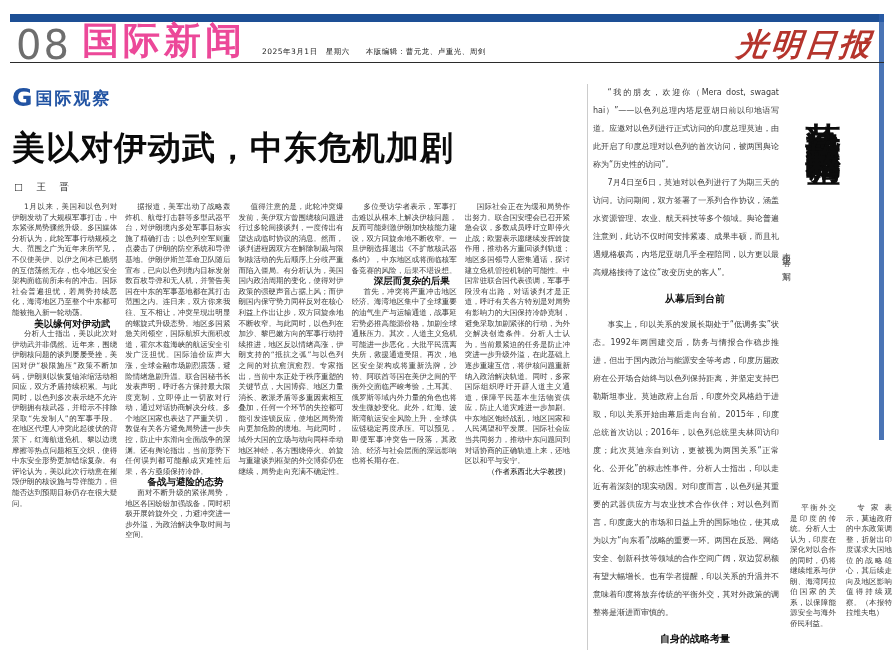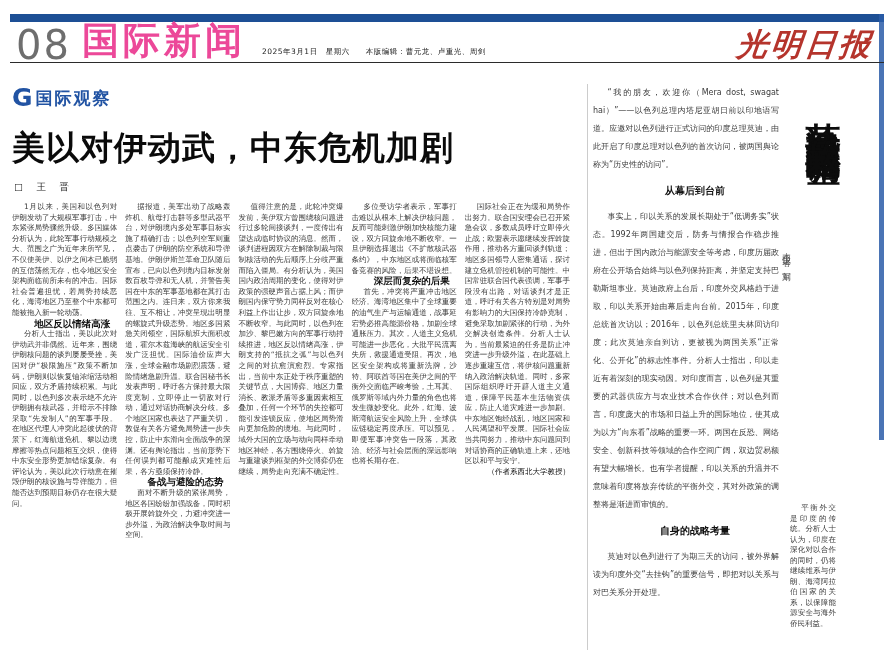--- a/index.html
+++ b/index.html
@@ -56,21 +56,21 @@
 <div class="main">
   <div class="badge">
     <span class="g">G</span>
     <span class="label">国际观察</span>
   </div>
   <div class="headline">美以对伊动武，中东危机加剧</div>
   <div class="byline">□　王　晋</div>
   <div class="cols">
     <div class="col">
       <p>1月以来，美国和以色列对伊朗发动了大规模军事打击，中东紧张局势骤然升级。多国媒体分析认为，此轮军事行动规模之大、范围之广为近年来所罕见，不仅使美伊、以伊之间本已脆弱的互信荡然无存，也令地区安全架构面临前所未有的冲击。国际社会普遍担忧，若局势持续恶化，海湾地区乃至整个中东都可能被拖入新一轮动荡。</p>
-      <p class="subhead">地区反以情绪高涨</p>
+      <p class="subhead">美以缘何对伊动武</p>
       <p>分析人士指出，美以此次对伊动武并非偶然。近年来，围绕伊朗核问题的谈判屡屡受挫，美国对伊“极限施压”政策不断加码，伊朗则以恢复铀浓缩活动相回应，双方矛盾持续积累。与此同时，以色列多次表示绝不允许伊朗拥有核武器，并暗示不排除采取“先发制人”的军事手段。在地区代理人冲突此起彼伏的背景下，红海航道危机、黎以边境摩擦等热点问题相互交织，使得中东安全形势更加错综复杂。有评论认为，美以此次行动意在摧毁伊朗的核设施与导弹能力，但能否达到预期目标仍存在很大疑问。</p>
     </div>
     <div class="col">
       <p>据报道，美军出动了战略轰炸机、航母打击群等多型武器平台，对伊朗境内多处军事目标实施了精确打击；以色列空军则重点袭击了伊朗的防空系统和导弹基地。伊朗伊斯兰革命卫队随后宣布，已向以色列境内目标发射数百枚导弹和无人机，并警告美国在中东的军事基地都在其打击范围之内。连日来，双方你来我往、互不相让，冲突呈现出明显的螺旋式升级态势。地区多国紧急关闭领空，国际航班大面积改道，霍尔木兹海峡的航运安全引发广泛担忧。国际油价应声大涨，全球金融市场剧烈震荡，避险情绪急剧升温。联合国秘书长发表声明，呼吁各方保持最大限度克制，立即停止一切敌对行动，通过对话协商解决分歧。多个地区国家也表达了严重关切，敦促有关各方避免局势进一步失控，防止中东滑向全面战争的深渊。还有舆论指出，当前形势下任何误判都可能酿成灾难性后果，各方亟须保持冷静。</p>
       <p class="subhead">备战与避险的态势</p>
       <p>面对不断升级的紧张局势，地区各国纷纷加强战备，同时积极开展斡旋外交，力避冲突进一步外溢，为政治解决争取时间与空间。</p>
     </div>
     <div class="col">
       <p>值得注意的是，此轮冲突爆发前，美伊双方曾围绕核问题进行过多轮间接谈判，一度传出有望达成临时协议的消息。然而，谈判进程因双方在解除制裁与限制核活动的先后顺序上分歧严重而陷入僵局。有分析认为，美国国内政治周期的变化，使得对伊政策的强硬声音占据上风；而伊朗国内保守势力同样反对在核心利益上作出让步，双方回旋余地不断收窄。与此同时，以色列在加沙、黎巴嫩方向的军事行动持续推进，地区反以情绪高涨，伊朗支持的“抵抗之弧”与以色列之间的对抗愈演愈烈。专家指出，当前中东正处于秩序重塑的关键节点，大国博弈、地区力量消长、教派矛盾等多重因素相互叠加，任何一个环节的失控都可能引发连锁反应，使地区局势滑向更加危险的境地。与此同时，域外大国的立场与动向同样牵动地区神经，各方围绕停火、斡旋与重建谈判框架的外交博弈仍在继续，局势走向充满不确定性。</p>
     </div>
@@ -83,26 +83,30 @@
       <p>国际社会正在为缓和局势作出努力。联合国安理会已召开紧急会议，多数成员呼吁立即停火止战；欧盟表示愿继续发挥斡旋作用，推动各方重回谈判轨道；地区多国领导人密集通话，探讨建立危机管控机制的可能性。中国常驻联合国代表强调，军事手段没有出路，对话谈判才是正道，呼吁有关各方特别是对局势有影响力的大国保持冷静克制，避免采取加剧紧张的行动，为外交解决创造条件。分析人士认为，当前最紧迫的任务是防止冲突进一步升级外溢，在此基础上逐步重建互信，将伊核问题重新纳入政治解决轨道。同时，多家国际组织呼吁开辟人道主义通道，保障平民基本生活物资供应，防止人道灾难进一步加剧。中东地区饱经战乱，地区国家和人民渴望和平发展。国际社会应当共同努力，推动中东问题回到对话协商的正确轨道上来，还地区以和平与安宁。</p>
       <p class="endnote">（作者系西北大学教授）</p>
     </div>
   </div>
 </div>
 
 <div class="v-divider"></div>
 
 <div class="side">
   <p>“我的朋友，欢迎你（Mera dost, swagat hai）”——以色列总理内塔尼亚胡日前以印地语写道。应邀对以色列进行正式访问的印度总理莫迪，由此开启了印度总理对以色列的首次访问，被两国舆论称为“历史性的访问”。</p>
+  <p>7月4日至6日，莫迪对以色列进行了为期三天的访问。访问期间，双方签署了一系列合作协议，涵盖水资源管理、农业、航天科技等多个领域。舆论普遍注意到，此访不仅时间安排紧凑、成果丰硕，而且礼遇规格极高，内塔尼亚胡几乎全程陪同，以方更以最高规格接待了这位“改变历史的客人”。</p>
   <p class="subhead">从幕后到台前</p>
   <p>事实上，印以关系的发展长期处于“低调务实”状态。1992年两国建交后，防务与情报合作稳步推进，但出于国内政治与能源安全等考虑，印度历届政府在公开场合始终与以色列保持距离，并坚定支持巴勒斯坦事业。莫迪政府上台后，印度外交风格趋于进取，印以关系开始由幕后走向台前。2015年，印度总统首次访以；2016年，以色列总统里夫林回访印度；此次莫迪亲自到访，更被视为两国关系“正常化、公开化”的标志性事件。分析人士指出，印以走近有着深刻的现实动因。对印度而言，以色列是其重要的武器供应方与农业技术合作伙伴；对以色列而言，印度庞大的市场和日益上升的国际地位，使其成为以方“向东看”战略的重要一环。两国在反恐、网络安全、创新科技等领域的合作空间广阔，双边贸易额有望大幅增长。也有学者提醒，印以关系的升温并不意味着印度将放弃传统的平衡外交，其对外政策的调整将是渐进而审慎的。</p>
   <p class="subhead">自身的战略考量</p>
   <p>莫迪对以色列进行了为期三天的访问，被外界解读为印度外交“去挂钩”的重要信号，即把对以关系与对巴关系分开处理。</p>
 </div>
 
 <div class="v-byline">本报记者　刘军</div>
 <div class="v-headline">莫迪访以背后的战略调整</div>
 
 <div class="corner">
   <div class="ccol">
     <p>平衡外交是印度的传统。分析人士认为，印度在深化对以合作的同时，仍将继续维系与伊朗、海湾阿拉伯国家的关系，以保障能源安全与海外侨民利益。</p>
   </div>
+  <div class="ccol">
+    <p>专家表示，莫迪政府的中东政策调整，折射出印度谋求大国地位的战略雄心，其后续走向及地区影响值得持续观察。（本报特拉维夫电）</p>
+  </div>
 </div>
 
 </body></html>

